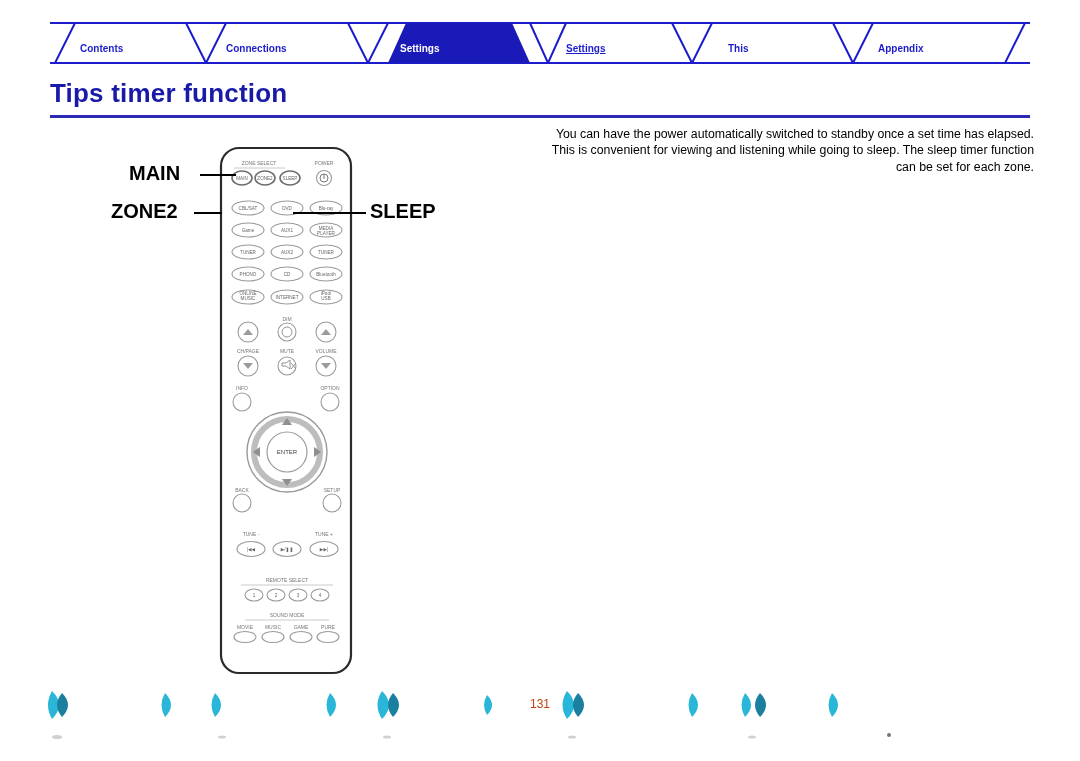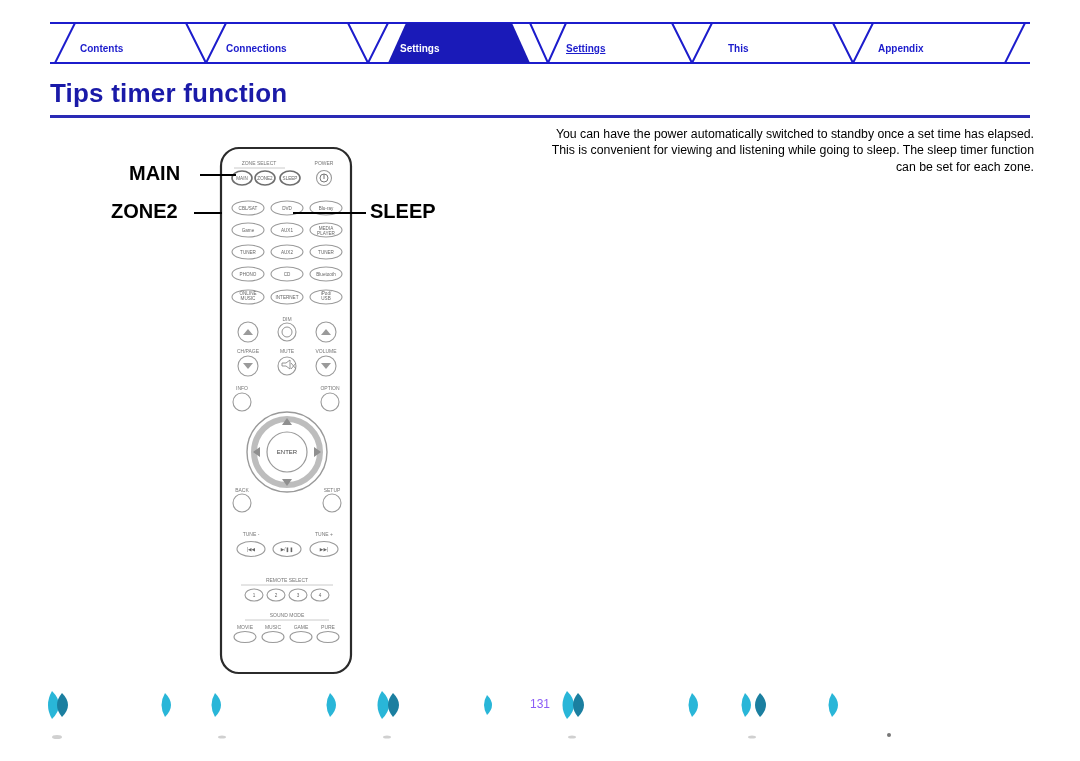--- a/index.html
+++ b/index.html
@@ -98,21 +98,21 @@
   .leader-sleep { left: 182px; top: 72px;  width: 73px; }
 
   
   .page-number {
     position: absolute;
     left: 0;
     top: 697px;
     width: 1080px;
     text-align: center;
     font-size: 12px;
-    color: #8b5cf6;
+    color: #c2410c;
   }
   .footer-deco {
     position: absolute;
     left: 0;
     top: 685px;
     width: 1080px;
     height: 60px;
   }
 </style>
 </head>

